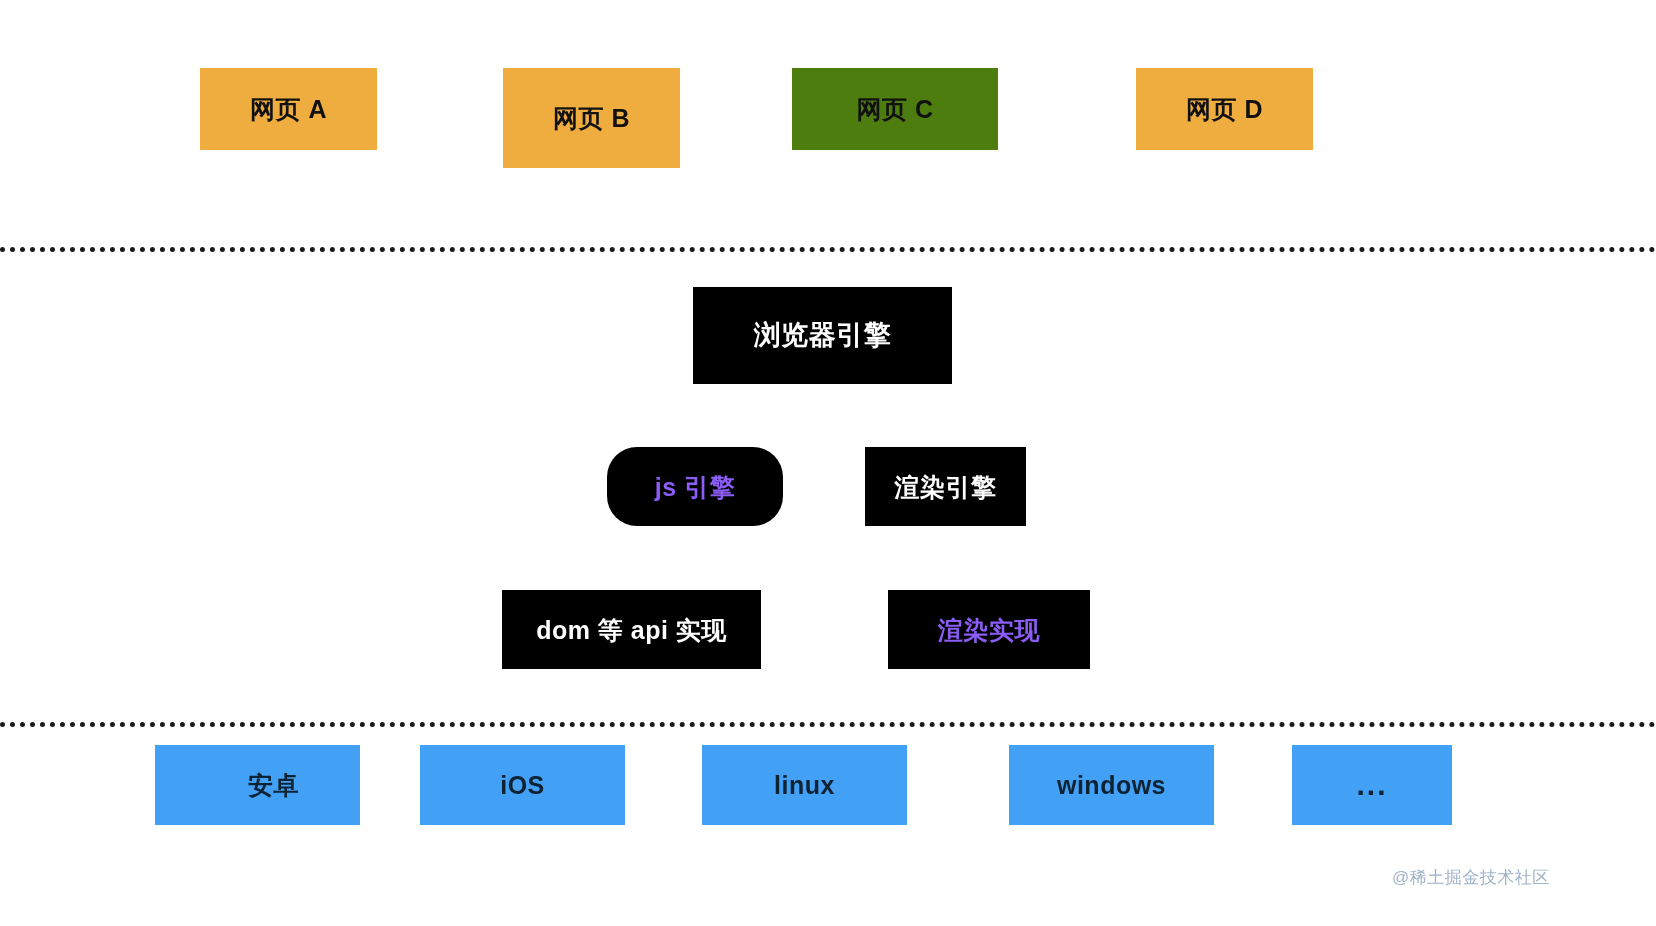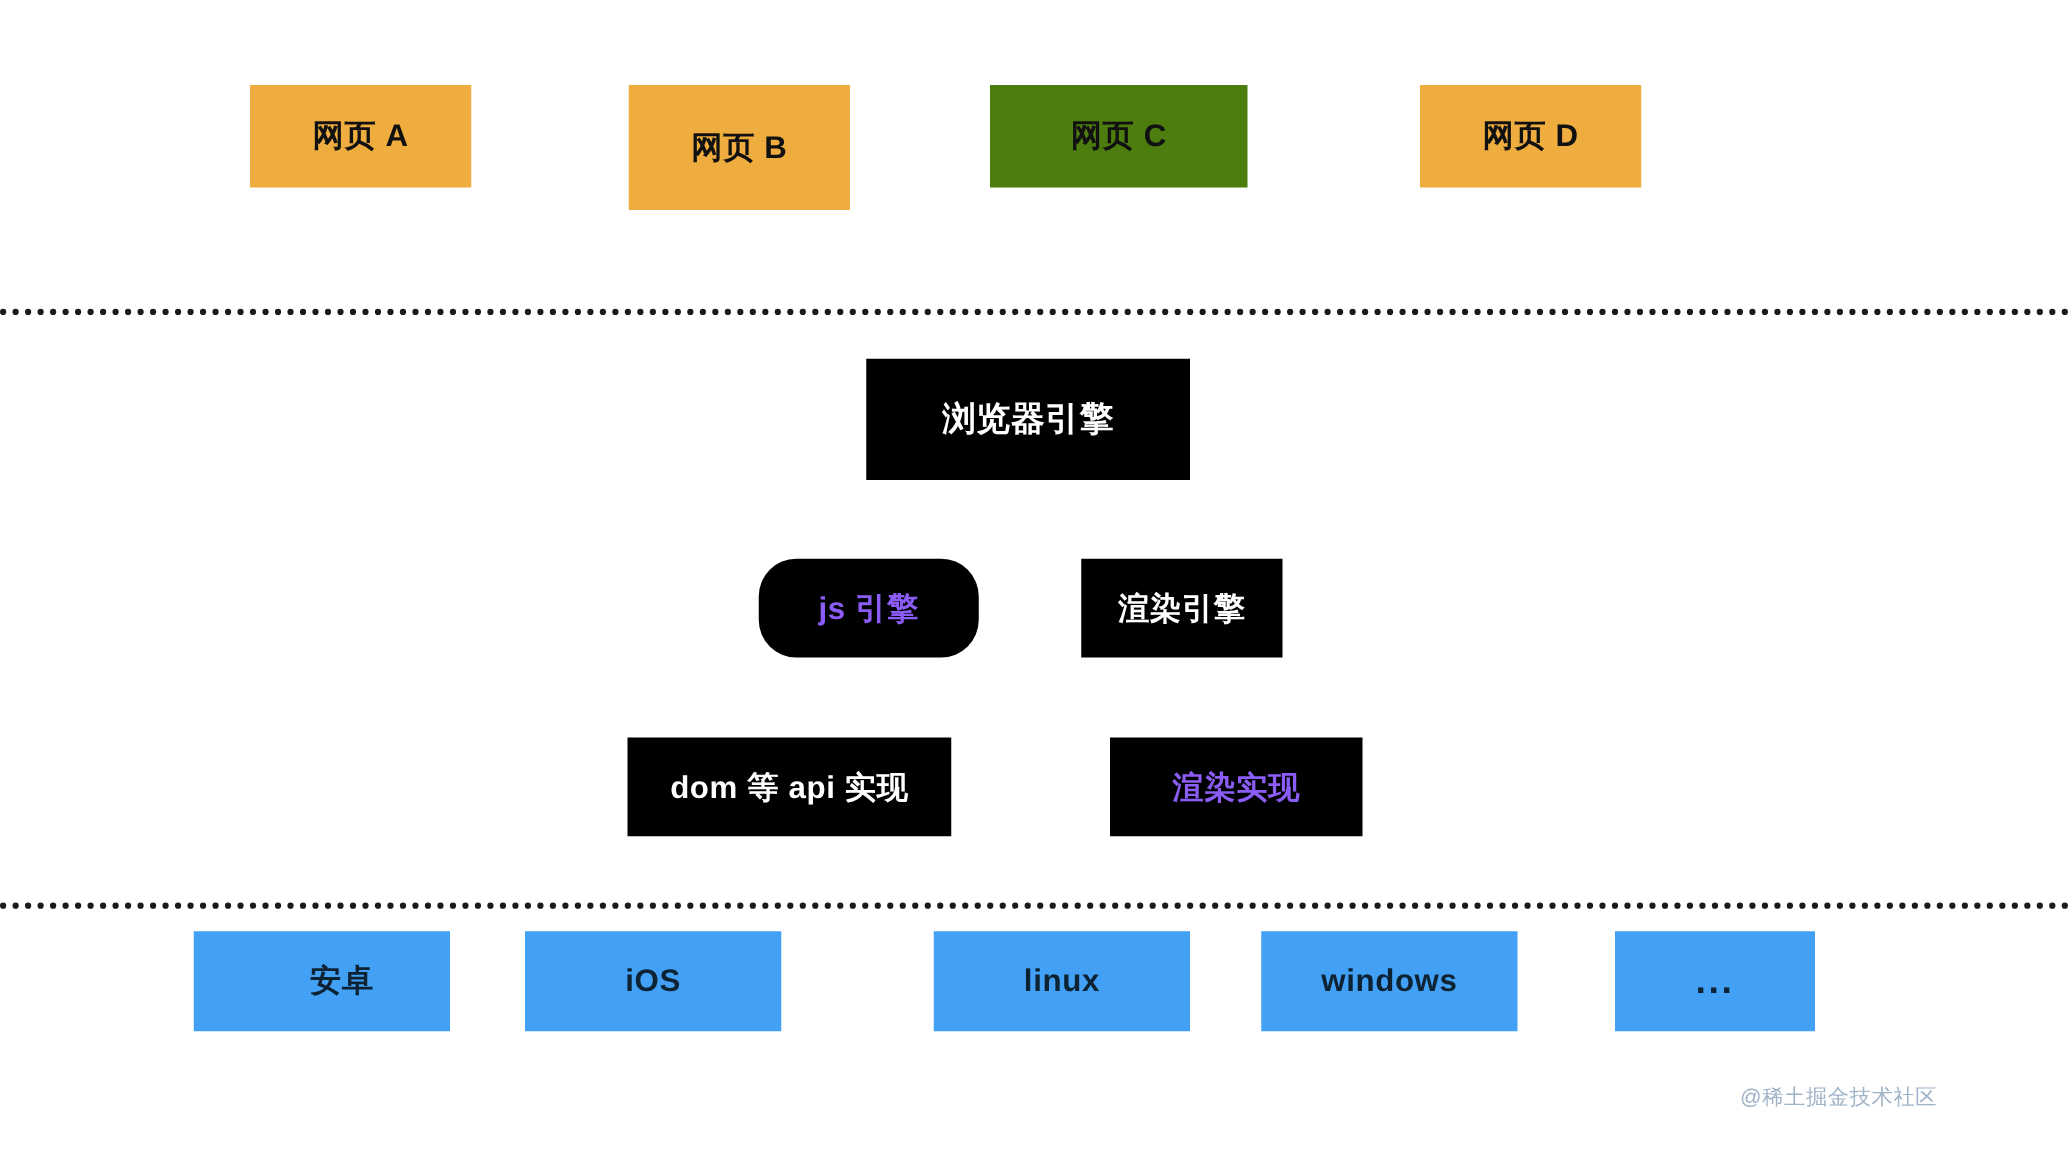--- a/index.html
+++ b/index.html
@@ -111,21 +111,21 @@
 
   <div class="divider" style="top: 722px; border-top-color: rgb(26, 26, 26);"></div>
 
   <div>
     <div class="box box-os" style="left: 155px; top: 745px; width: 205px; height: 80px; background: rgb(66, 160, 245); padding-left: 32px;">
       <span>安卓</span>
     </div>
     <div class="box box-os" style="left: 420px; top: 745px; width: 205px; height: 80px; background: rgb(66, 160, 245);">
       <span>iOS</span>
     </div>
-    <div class="box box-os" style="left: 702px; top: 745px; width: 205px; height: 80px; background: rgb(66, 160, 245); margin-left: 45px;">
+    <div class="box box-os" style="left: 702px; top: 745px; width: 205px; height: 80px; background: rgb(66, 160, 245);">
       <span>linux</span>
     </div>
     <div class="box box-os" style="left: 1009px; top: 745px; width: 205px; height: 80px; background: rgb(66, 160, 245);">
       <span>windows</span>
     </div>
     <div class="box box-os ellipsis" style="left: 1292px; top: 745px; width: 160px; height: 80px; background: rgb(66, 160, 245);">
       <span>...</span>
     </div>
   </div>
 

